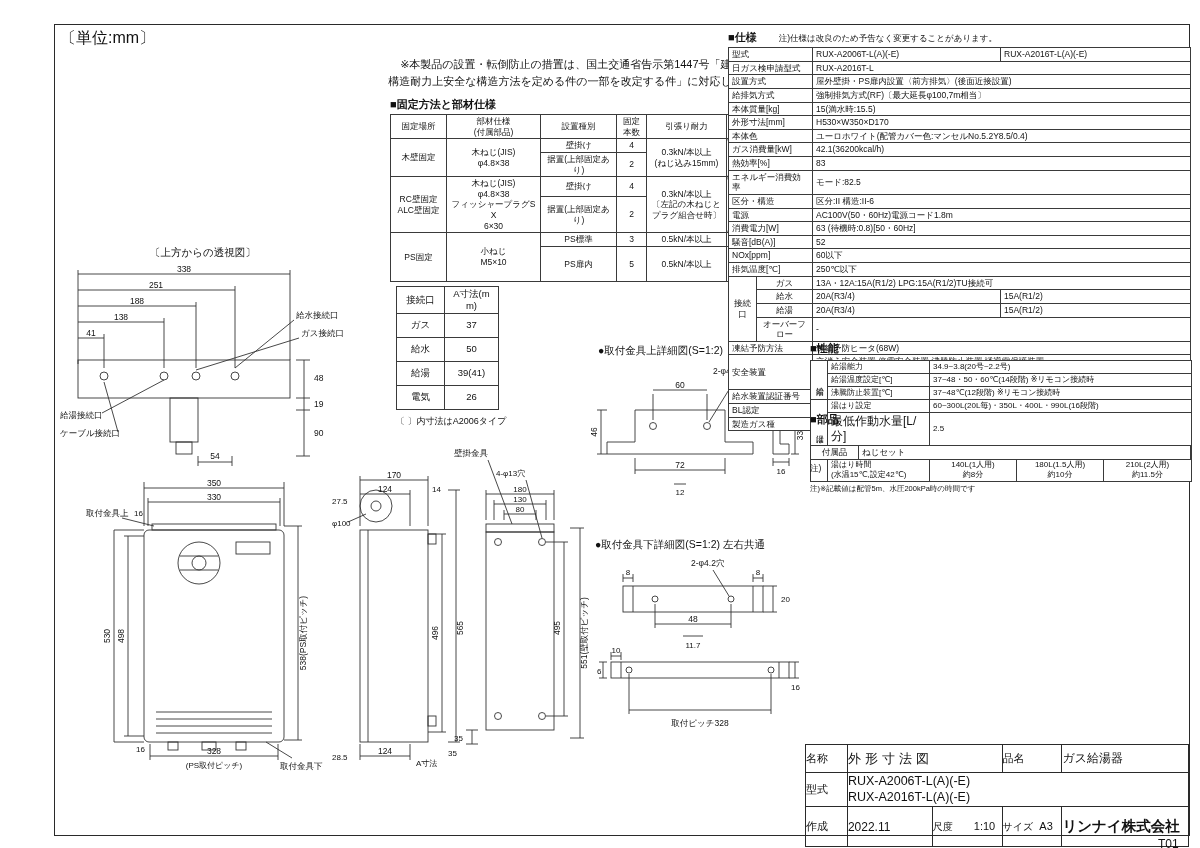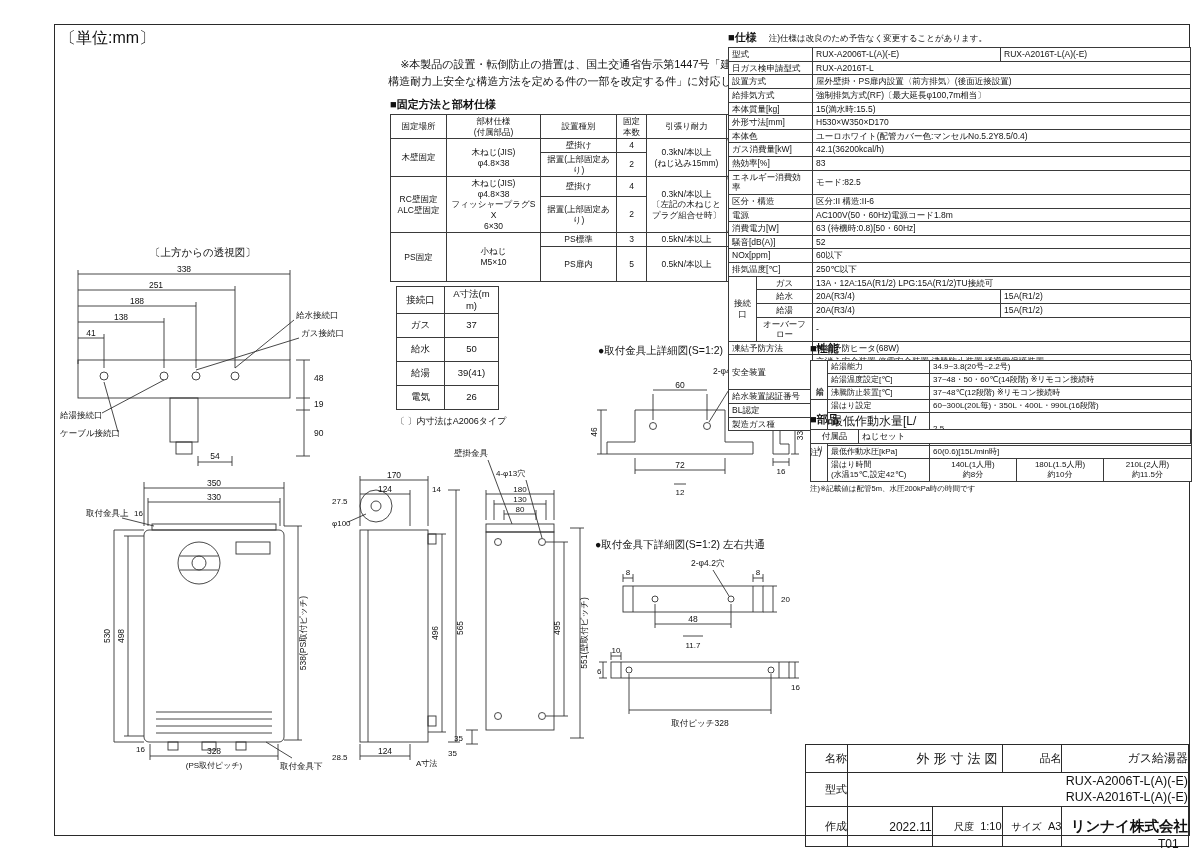--- a/index.html
+++ b/index.html
@@ -12,21 +12,21 @@
   table.tbl td { border:1px solid #3a3a3a; font-size:8.5px; line-height:1.25; padding:1px 3px; text-align:center; vertical-align:middle; word-break:break-all; }
   .pre { white-space:pre-line; }
   .tl { text-align:left !important; }
   td.slash { background: linear-gradient(to top right, #fff 48.8%, #555 48.8%, #555 51.2%, #fff 51.2%); }
   .vert { writing-mode:vertical-rl; margin:0 auto; letter-spacing:1px; display:inline-block; }
   svg { overflow:visible; }
   svg .ln line, svg .ln rect, svg .ln circle, svg .ln path { stroke:#333; stroke-width:0.9; fill:none; }
   svg text { fill:#111; font-size:8.5px; font-family:"Liberation Sans","DejaVu Sans",sans-serif; }
   svg text.sm { font-size:8px; }
   .tb { border-collapse:collapse; }
-  .tb td { border:1.2px solid #2a2a2a; text-align:right; vertical-align:middle; font-size:11px; }
+  .tb td { border:1.2px solid #2a2a2a; text-align:left; vertical-align:middle; font-size:11px; }
 </style>
 </head>
 <body>
 
 <div class="sheet">
   <div class="frame"></div>
 
   <div class="abs" style="left:60px;top:28px;font-size:16px">〔単位:mm〕</div>
 
   <div class="abs" style="left:388px;top:56px;width:400px;font-size:11px;line-height:1.55;text-align:center">
@@ -400,21 +400,21 @@
     <text x="98" y="70" text-anchor="middle">48</text>
     <text x="186" y="50" class="sm">20</text>
     <text x="98" y="96" text-anchor="middle" class="sm">11.7</text>
     <text x="21" y="101" text-anchor="middle" class="sm">10</text>
     <text x="2" y="122" class="sm">6</text>
     <text x="196" y="138" class="sm">16</text>
     <text x="105" y="174" text-anchor="middle">取付ピッチ328</text>
   </svg>
 
   <div class="abs" style="left:728px;top:30px">
-    <div style="display:flex;align-items:baseline;gap:12px">
+    <div style="display:flex;align-items:baseline;gap:22px">
       <span class="sec-title">■仕様</span>
       <span style="font-size:8.5px">注)仕様は改良のため予告なく変更することがあります。</span>
     </div>
     <table class="tbl" style="margin-top:2px">
       <colgroup>
           <col style="width:28px">
           <col style="width:56px">
           <col style="width:188px">
           <col style="width:190px">
         </colgroup>
@@ -576,21 +576,21 @@
         <td class="pre" style="font-size:8px">210L(2人用)
 約11.5分</td>
       </tr>
     </tbody>
       </table>
     <div style="font-size:7.5px;margin-top:2px">注)※記載値は配管5m、水圧200kPa時の時間です</div>
   </div>
 
   <div class="abs" style="left:810px;top:412px">
     <div class="sec-title">■部品</div>
-    <table class="tbl" style="margin-top:2px">
+    <table class="tbl" style="margin-top:18px">
       <colgroup>
           <col style="width:48px">
           <col style="width:332px">
         </colgroup>
       <tbody>
           <tr>
             <td>付属品</td>
             <td class="tl">ねじセット</td>
           </tr>
     </tbody>
@@ -618,21 +618,21 @@
       <td colspan="4">
         <div style="font-size:12.5px;line-height:1.25">RUX-A2006T-L(A)(-E)</div>
         <div style="font-size:12.5px;line-height:1.25">RUX-A2016T-L(A)(-E)</div>
       </td>
     </tr>
     <tr>
       <td style="height:40px">作成</td>
       <td style="font-size:12px">2022.11</td>
       <td>
         <span style="font-size:10px">尺度</span>
-        <span style="font-size:11px;margin-left:3px">1:10</span>
+        <span style="font-size:11px;margin-left:18px">1:10</span>
       </td>
       <td>
         <span style="font-size:10px">サイズ</span>
         <span style="font-size:11px;margin-left:3px">A3</span>
       </td>
       <td style="font-size:14.5px;font-weight:bold">リンナイ株式会社</td>
     </tr>
   </tbody>
     </table>
 

